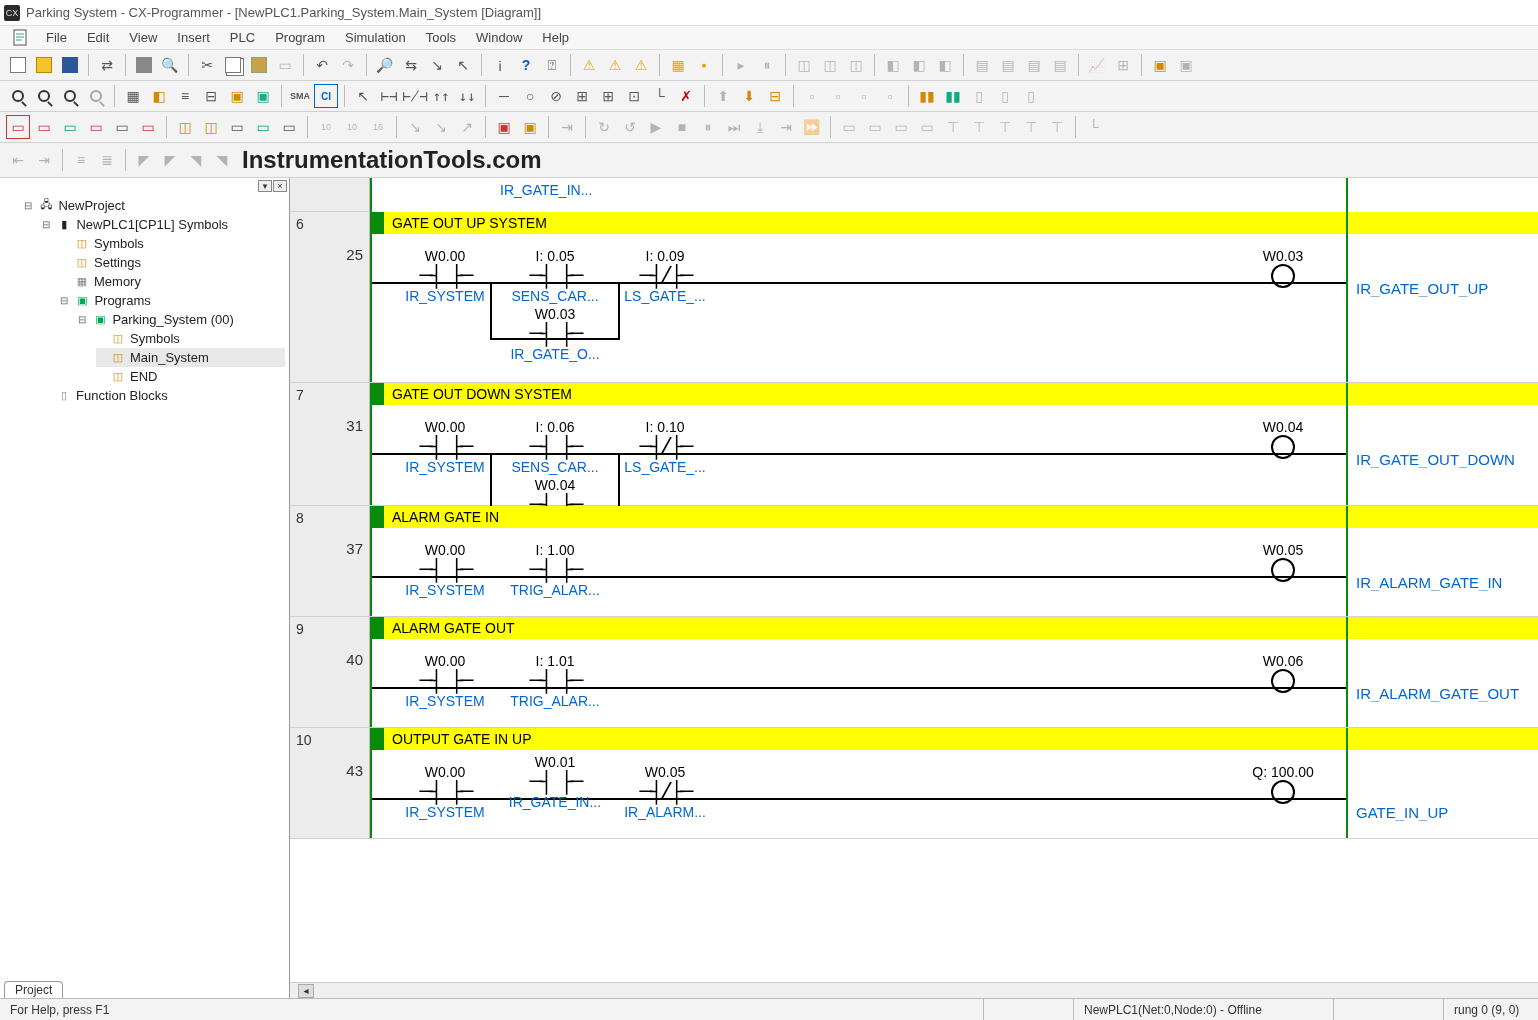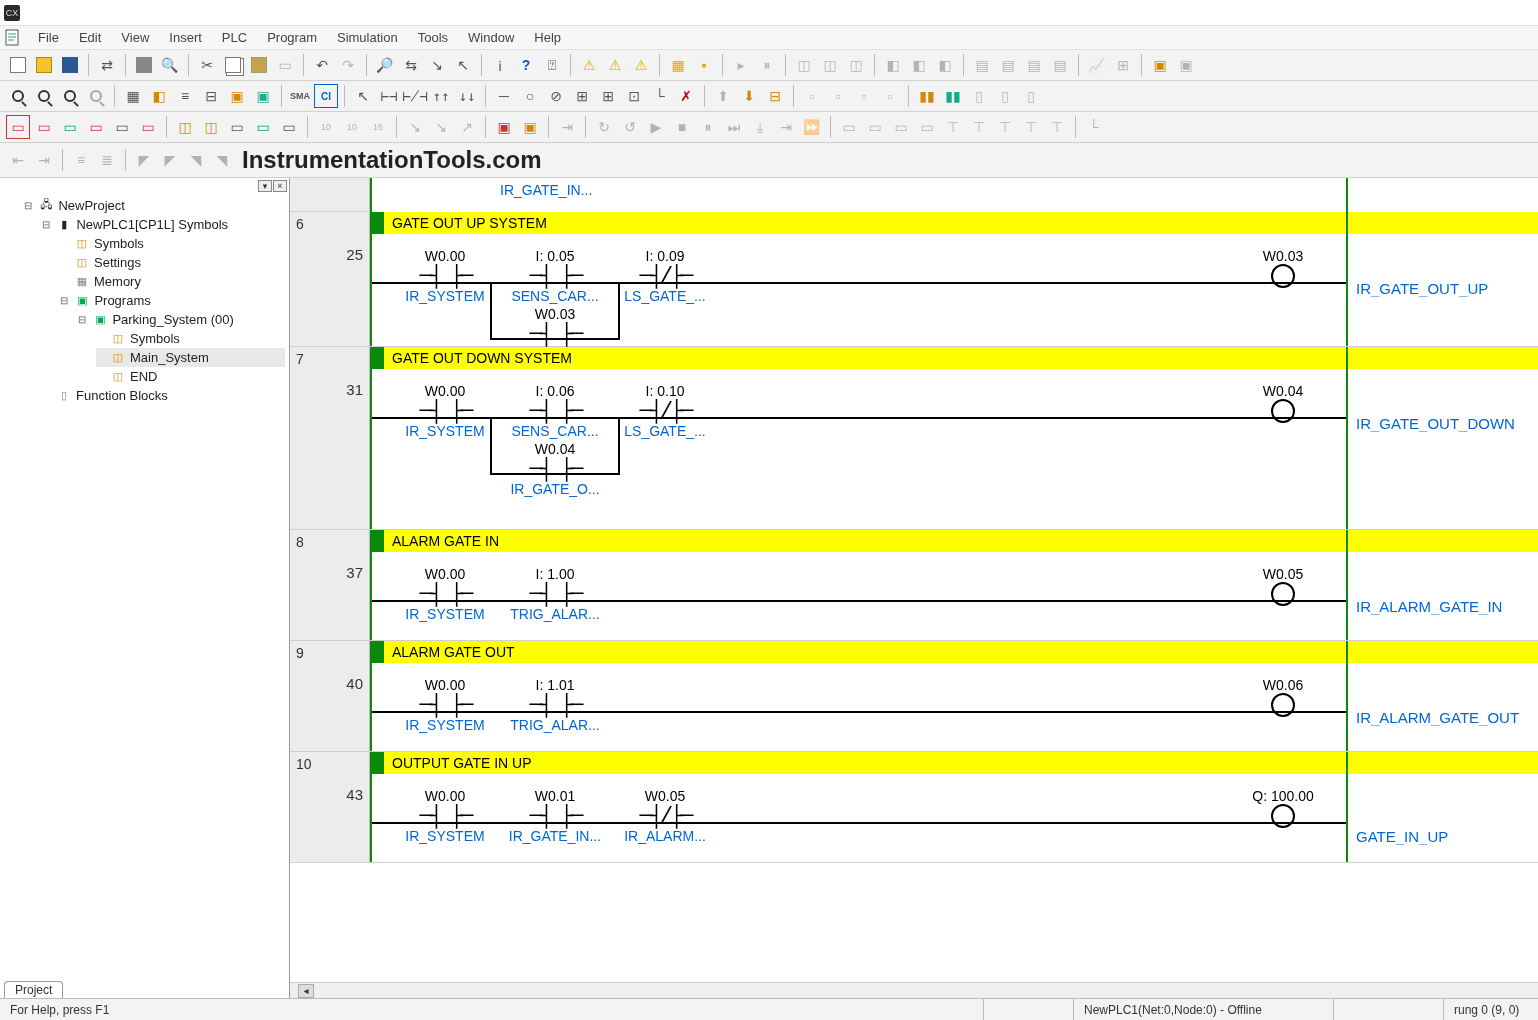--- a/index.html
+++ b/index.html
@@ -27,21 +27,21 @@
   border-bottom: 1px solid #e0e0e0;
 }
 .titlebar .app-icon { width:16px; height:16px; background:#2a2a2a; margin-right:6px; display:inline-flex; align-items:center; justify-content:center; color:#ddd; font-size:9px; border-radius:2px;}
 
 
 .menubar {
   height: 24px;
   background: #f7f7f7;
   display: flex;
   align-items: center;
-  padding-left: 4px;
+  padding-left: 12px;
   border-bottom: 1px solid #ddd;
 }
 .menubar .doc-icon { width:18px; height:18px; margin-right:6px; display:inline-block;}
 .menubar .menu-item { padding: 3px 10px; cursor: default; font-size:13px; color:#444;}
 
 
 .toolbar {
   background: #f3f3f3;
   border-bottom: 1px solid #d0d0d0;
   display: flex;
@@ -177,20 +177,21 @@
 .ico.copy   { border:1px solid #777; background:#fff; box-shadow:2px 2px 0 #fff,2px 2px 0 1px #777;}
 .ico.paste  { background:#c9a14a; border:1px solid #8a6;}
 .ico.zoom   { border:2px solid #333; border-radius:50%; width:12px; height:12px; position:relative;}
 .ico.zoom::after{content:"";position:absolute;right:-5px;bottom:-5px;width:6px;height:2px;background:#333;transform:rotate(45deg);}
 </style>
 </head>
 <body>
 
 <div class="titlebar">
   <span class="app-icon">CX</span>
+  <span>Parking System - CX-Programmer - [NewPLC1.Parking_System.Main_System [Diagram]]</span>
 </div>
 
 <div class="menubar">
   <span class="doc-icon">
     <svg width="18" height="18" viewBox="0 0 18 18">
         <rect x="2" y="1" width="12" height="15" fill="#fff" stroke="#555"></rect>
         <path d="M4 5h8M4 8h8M4 11h6" stroke="#2a7" stroke-width="1.2"></path>
       </svg>
   </span>
   <span class="menu-item">File</span>
@@ -470,21 +471,21 @@
           <div style="position:absolute;left:130px;top:4px;color:#0066d6;font-size:14px;">IR_GATE_IN...</div>
         </div>
       </div>
 
       <div id="rungs-container">
           <div class="rung-row">
             <div class="rung-gutter">
               <div class="rn">6</div>
                <div class="step">25</div>
             </div>
-            <div class="rung-body" style="height: 134px;">
+            <div class="rung-body" style="height: 170px;">
               <div class="rung-title">GATE OUT UP SYSTEM</div>
               <div class="rail-left"></div>
               <div class="rail-right"></div>
               <div class="ladder">
                 <div class="row-wire" style="left:2px;right:192px;top:48px;"></div>
                 <div class="contact" style="left:20px;top:14px;">
                <div class="addr">W0.00</div>
                <div class="sym">─┤ ├─</div>
                <div class="lbl">IR_SYSTEM</div>
              </div>
@@ -512,21 +513,21 @@
            </div>
                 <div class="out-label" style="top:54px;">IR_GATE_OUT_UP</div>
               </div>
             </div>
           </div>
           <div class="rung-row">
             <div class="rung-gutter">
               <div class="rn">7</div>
                <div class="step">31</div>
             </div>
-            <div class="rung-body" style="height: 182px;">
+            <div class="rung-body" style="height: 122px;">
               <div class="rung-title">GATE  OUT DOWN SYSTEM</div>
               <div class="rail-left"></div>
               <div class="rail-right"></div>
               <div class="ladder">
                 <div class="row-wire" style="left:2px;right:192px;top:48px;"></div>
                 <div class="contact" style="left:20px;top:14px;">
                <div class="addr">W0.00</div>
                <div class="sym">─┤ ├─</div>
                <div class="lbl">IR_SYSTEM</div>
              </div>
@@ -627,21 +628,21 @@
               <div class="rung-title">OUTPUT GATE IN UP</div>
               <div class="rail-left"></div>
               <div class="rail-right"></div>
               <div class="ladder">
                 <div class="row-wire" style="left:2px;right:192px;top:48px;"></div>
                 <div class="contact" style="left:20px;top:14px;">
                <div class="addr">W0.00</div>
                <div class="sym">─┤ ├─</div>
                <div class="lbl">IR_SYSTEM</div>
              </div>
-                <div class="contact" style="left:130px;top:14px;">
+                <div class="contact" style="left:130px;top:4px;">
                <div class="addr">W0.01</div>
                <div class="sym">─┤ ├─</div>
                <div class="lbl">IR_GATE_IN...</div>
              </div>
                 <div class="contact" style="left:240px;top:14px;">
                <div class="addr">W0.05</div>
                <div class="sym">─┤/├─</div>
                <div class="lbl">IR_ALARM...</div>
              </div>
                 <div class="coil" style="right:200px;top:14px;width:110px;">

